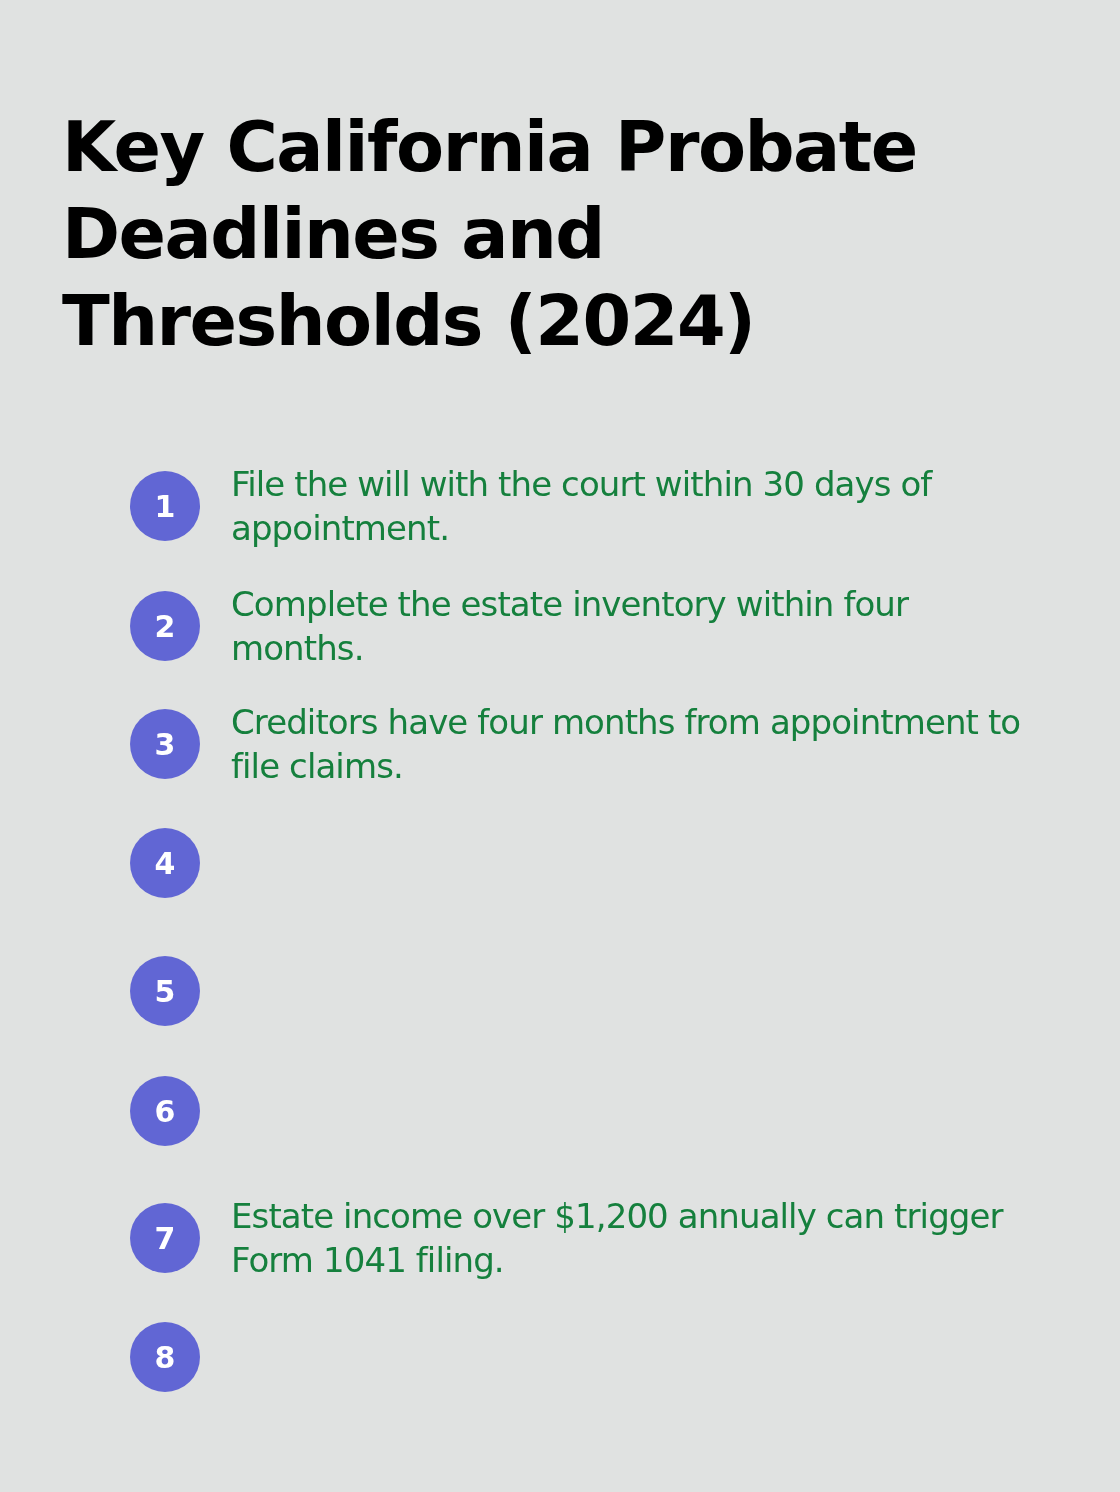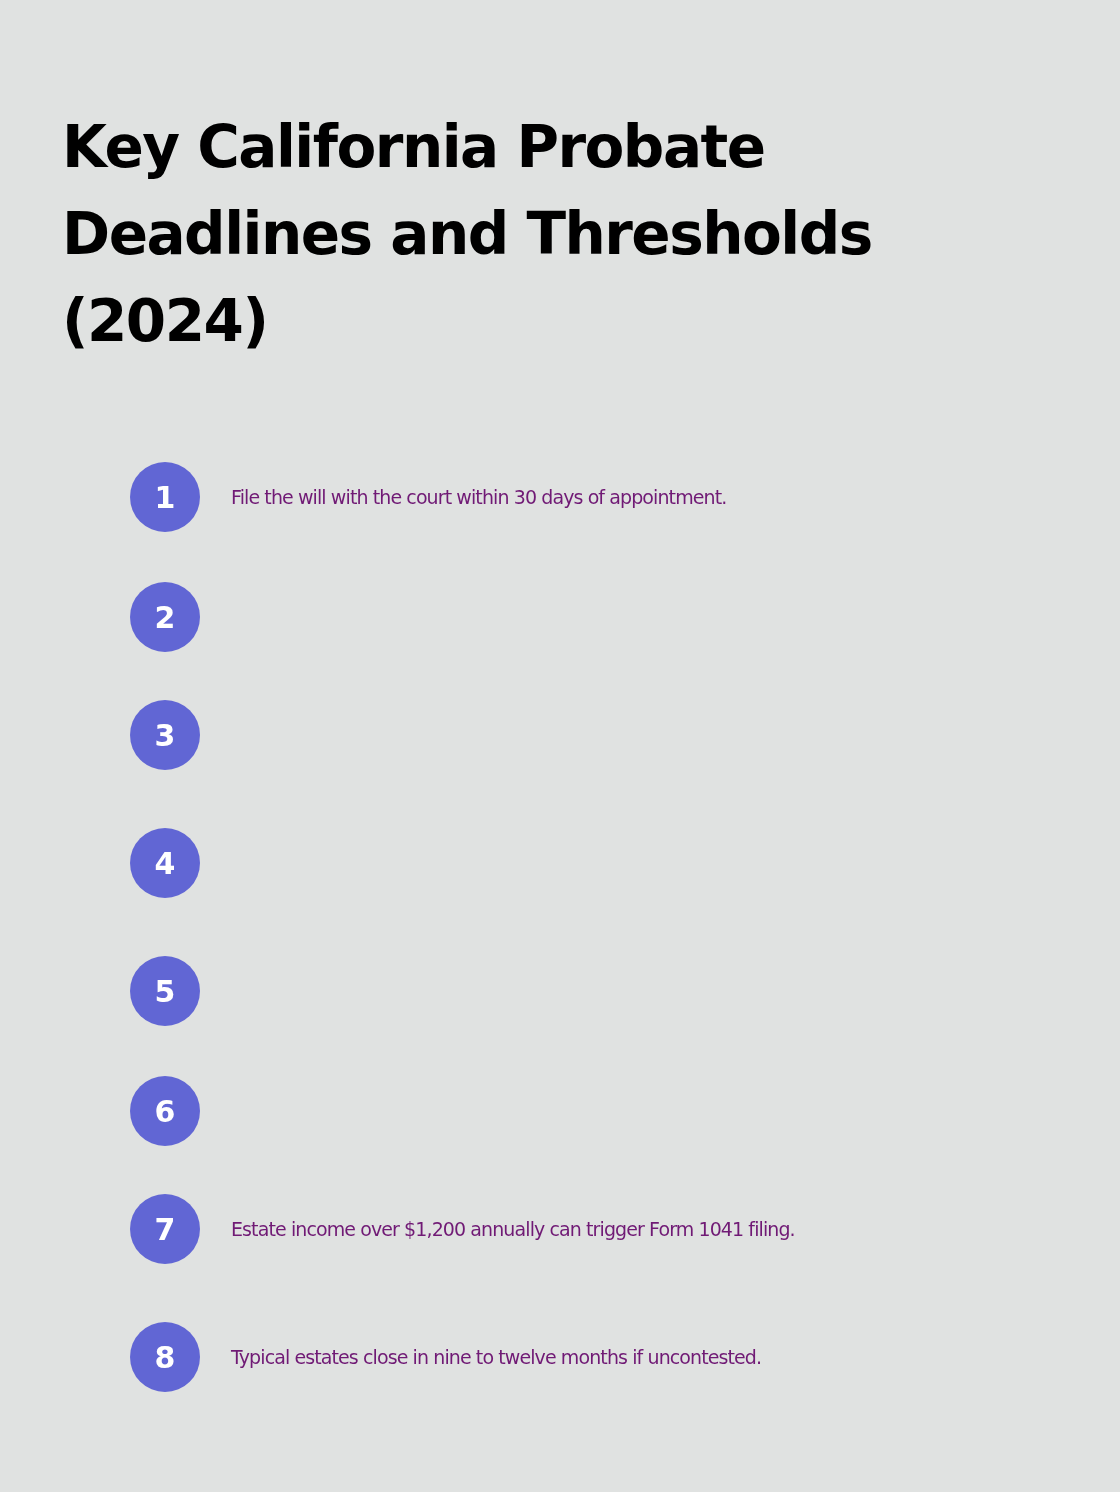--- a/index.html
+++ b/index.html
@@ -16,21 +16,21 @@
       overflow: hidden;
     }
     .title {
       position: absolute;
       left: 62px;
       top: 104px;
       width: 900px;
       margin: 0;
       font-family: "DejaVu Sans", sans-serif;
       font-weight: bold;
-      font-size: 58px;
+      font-size: 70px;
       line-height: 87px;
       letter-spacing: -1.5px;
       color: #000000;
     }
     .list {
       position: absolute;
       left: 130px;
       top: 0;
       width: 920px;
     }
@@ -51,53 +51,54 @@
       font-family: "DejaVu Sans", sans-serif;
       font-weight: bold;
       font-size: 30px;
       display: flex;
       align-items: center;
       justify-content: center;
     }
     .text {
       margin-left: 31px;
       font-family: "DejaVu Sans", sans-serif;
-      font-size: 19px;
+      font-size: 34px;
       line-height: 44px;
       letter-spacing: -0.9px;
-      color: #701a75;
+      color: #15803d;
       width: 800px;
     }
   </style>
 </head>
 <body>
 
 <h1 class="title">Key California Probate Deadlines and Thresholds (2024)</h1>
 
 <div class="list">
   <div class="item" style="top:462px;">
     <div class="badge">1</div>
     <div class="text">File the will with the court within 30 days of appointment.</div>
   </div>
   <div class="item" style="top:582px;">
     <div class="badge">2</div>
+    <div class="text">Complete the estate inventory within four months.</div>
   </div>
   <div class="item" style="top:700px;">
     <div class="badge">3</div>
+    <div class="text">Creditors have four months from appointment to file claims.</div>
   </div>
   <div class="item" style="top:828px;">
     <div class="badge">4</div>
   </div>
   <div class="item" style="top:956px;">
     <div class="badge">5</div>
   </div>
   <div class="item" style="top:1076px;">
     <div class="badge">6</div>
   </div>
   <div class="item" style="top:1194px;">
     <div class="badge">7</div>
     <div class="text">Estate income over $1,200 annually can trigger Form 1041 filing.</div>
   </div>
   <div class="item" style="top:1322px;">
     <div class="badge">8</div>
-    <div class="text">Typical estates close in nine to twelve months if uncontested.</div>
   </div>
 </div>
 
 </body></html>

